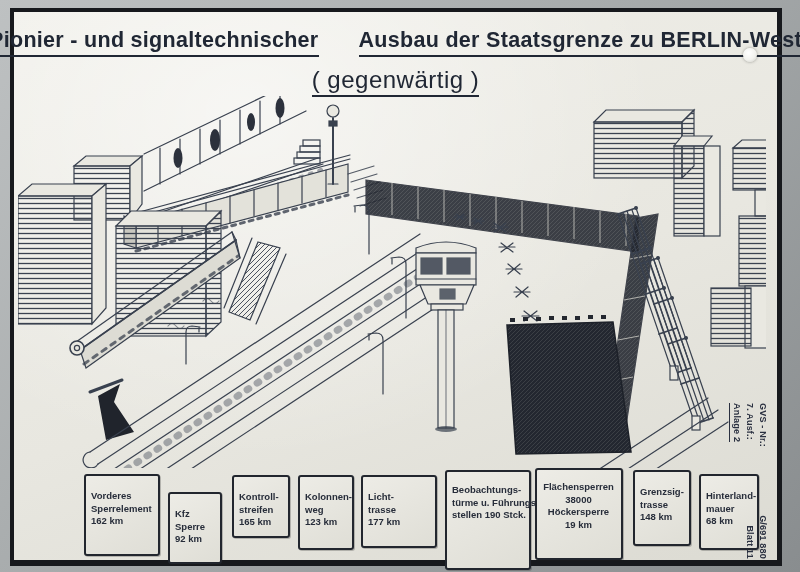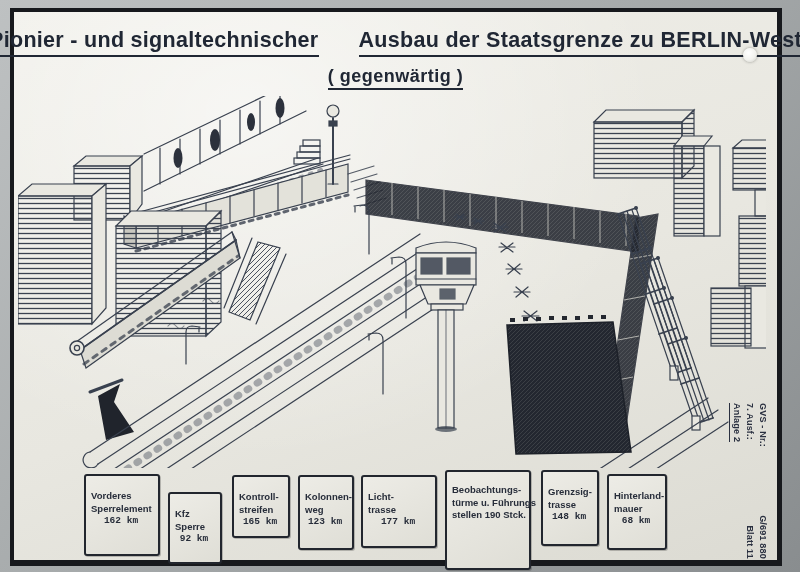--- a/index.html
+++ b/index.html
@@ -16,39 +16,39 @@
       radial-gradient(ellipse at 30% 18%, rgba(255,255,255,.55), rgba(255,255,255,0) 55%),
       linear-gradient(160deg,#f0efe9 0%,#e8e7e0 55%,#dcdbd3 100%);
   }
   .titles{position:absolute;left:0;top:16px;width:100%;text-align:center;color:#202734;}
   .t-row{display:flex;justify-content:center;align-items:baseline;gap:40px;padding:0 14px;}
   .t-part{
     font-size:21.5px;font-weight:700;letter-spacing:.3px;white-space:nowrap;
     border-bottom:2.5px solid #202734;padding-bottom:2px;
   }
   .t-sub{
-    display:inline-block;margin-top:9px;font-size:18px;font-weight:700;letter-spacing:.5px;
+    display:inline-block;margin-top:9px;font-size:24px;font-weight:400;letter-spacing:.5px;
     border-bottom:2.5px solid #202734;padding-bottom:1px;color:#202734;
   }
   .sketch{position:absolute;left:4px;top:84px;width:748px;height:372px;}
   .pin{
     position:absolute;left:729px;top:36px;width:14px;height:14px;border-radius:50%;
     background:radial-gradient(circle at 40% 35%,#ffffff 0%,#f2f2ee 55%,#cfcfc8 100%);
     box-shadow:0 0 3px rgba(40,40,40,.45);
   }
   
   .legend{position:absolute;left:70px;top:458px;display:flex;align-items:flex-start;}
   .lbox{
     box-sizing:border-box;border:2.5px solid #22262e;border-radius:3px;
     background:linear-gradient(150deg,#edece6, #dfded6);
     color:#272d3a;font-weight:700;font-size:9.5px;line-height:1.32;
     padding:14px 3px 3px 5px;box-shadow:1px 1px 0 rgba(30,30,30,.25);
   }
   .lbox span{display:block;white-space:nowrap;}
-  .lbox .num{text-align:center;padding-right:4px;font-family:Liberation Mono, monospace;}
+  .lbox .num{padding-right:4px;}
   .b1{width:76px;height:82px;margin-top:4px;}
   .b2{width:54px;height:72px;margin-left:8px;margin-top:22px;}
   .b3{width:58px;height:63px;margin-left:10px;margin-top:5px;}
   .b4{width:56px;height:75px;margin-left:8px;margin-top:5px;}
   .b5{width:76px;height:73px;margin-left:7px;margin-top:5px;}
   .b6{width:86px;height:100px;margin-left:8px;margin-top:0;padding-top:12px;}
   .b7{width:88px;height:92px;margin-left:4px;margin-top:-2px;padding-top:11px;text-align:center;padding-left:2px;}
   .b8{width:58px;height:76px;margin-left:10px;}
   .b9{width:60px;height:76px;margin-left:8px;margin-top:4px;}
   
@@ -344,20 +344,26 @@
     <div class="lbox b5">
       <span>Licht-</span>
       <span>trasse</span>
       <span class="num">177 km</span>
     </div>
     <div class="lbox b6">
       <span>Beobachtungs-</span>
       <span>türme u. Führungs</span>
       <span>stellen  190 Stck.</span>
     </div>
+    <div class="lbox b7">
+      <span>Flächensperren</span>
+      <span>38000</span>
+      <span>Höckersperre</span>
+      <span>19 km</span>
+    </div>
     <div class="lbox b8">
       <span>Grenzsig-</span>
       <span>trasse</span>
       <span class="num">148 km</span>
     </div>
     <div class="lbox b9">
       <span>Hinterland-</span>
       <span>mauer</span>
       <span class="num">68 km</span>
     </div>

